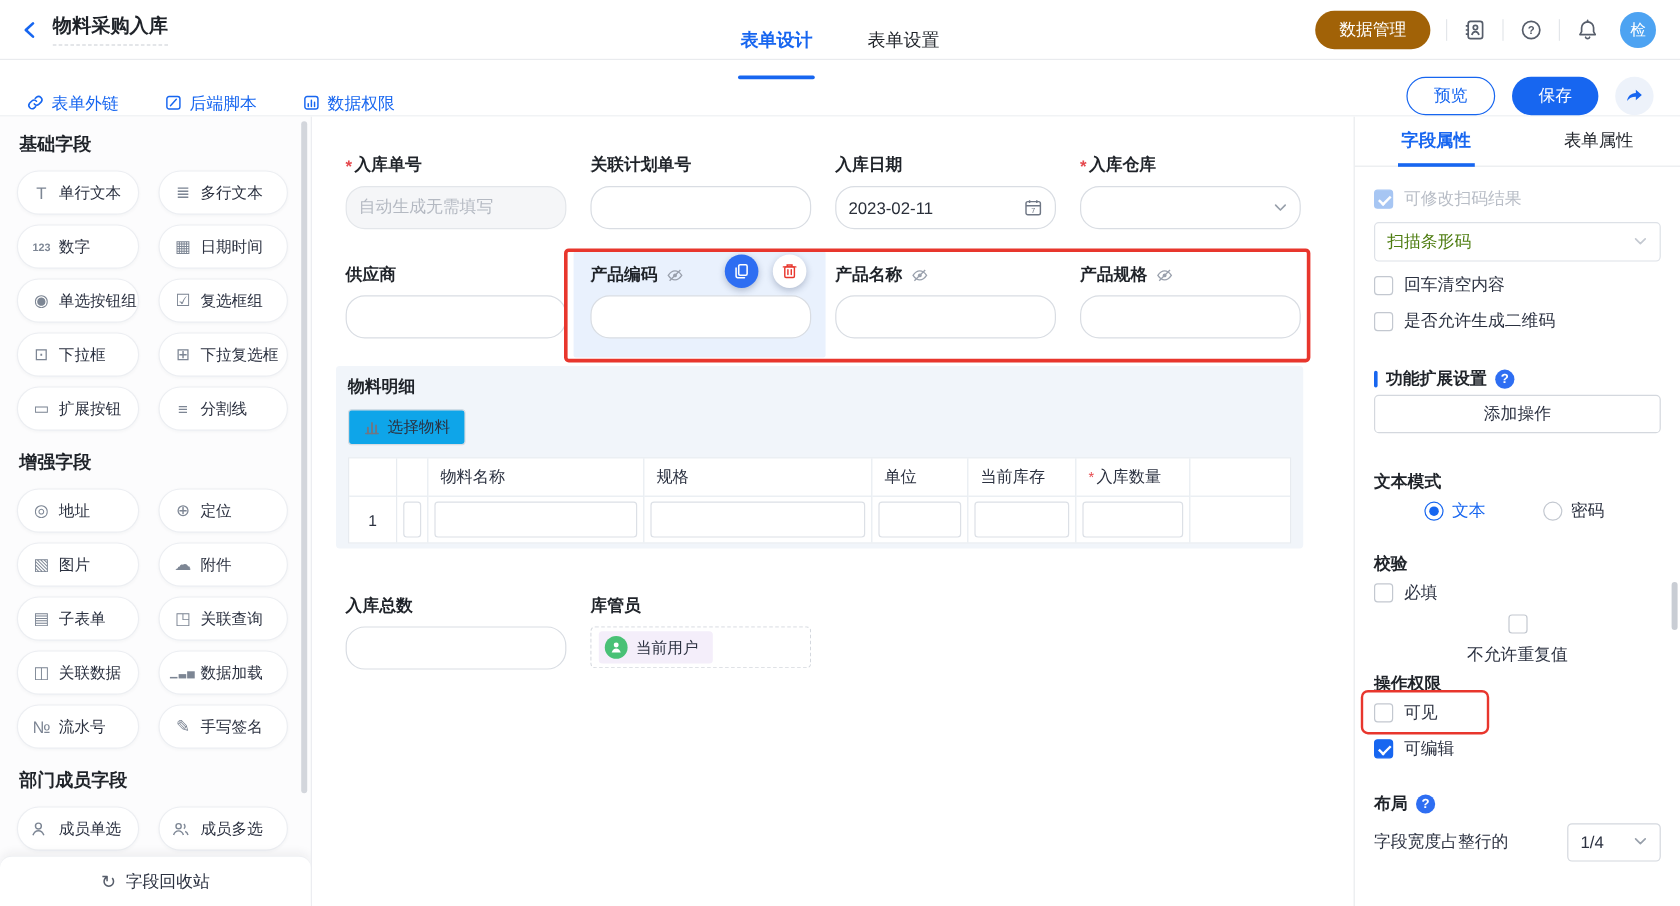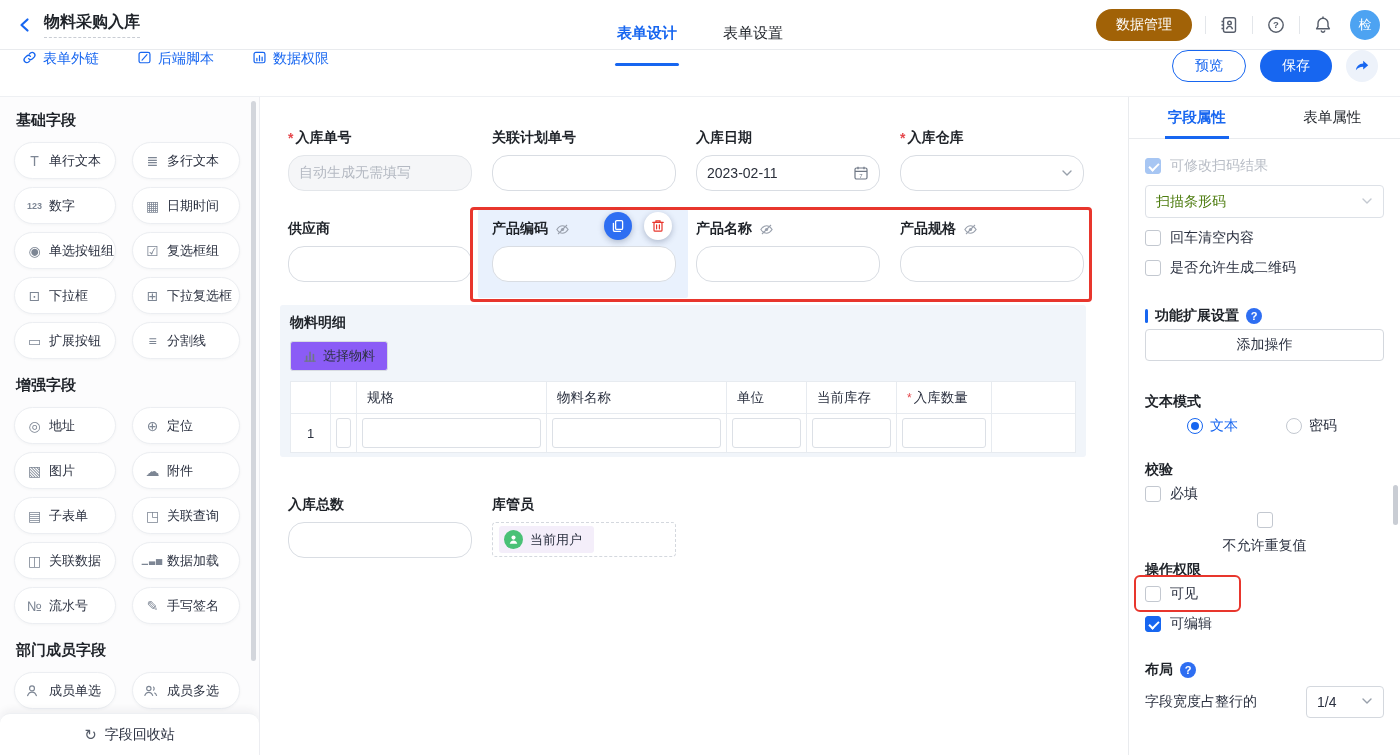--- a/index.html
+++ b/index.html
@@ -17,21 +17,21 @@
   .hd-tab{position:relative;display:flex;align-items:center;font-size:15px;color:#1f2329;cursor:pointer}
   .hd-tab.active{color:var(--blue);font-weight:bold}
   .hd-tab.active::after{content:'';position:absolute;left:50%;transform:translateX(-50%);bottom:0;width:64px;height:3px;border-radius:2px;background:var(--blue)}
   .hd-right{margin-left:auto;display:flex;align-items:center;gap:13px;padding-right:20px}
   .btn-green{height:32px;padding:0 20px;border-radius:16px;border:none;background:#a16207;color:#fff;font-size:14px;cursor:pointer;font-family:inherit}
   .vdiv{width:1px;height:18px;background:#e3e6ea}
   .hd-ic{display:inline-flex;cursor:pointer}
   .avatar{width:30px;height:30px;border-radius:50%;background:#4da3f2;color:#fff;font-size:13px;display:flex;align-items:center;justify-content:center;cursor:pointer;margin-left:4px}
 
   
-  .tb{position:absolute;top:50px;left:0;right:0;height:47px;background:#fff;border-bottom:1px solid #eef0f3;display:flex;align-items:flex-start;padding:0 22px;z-index:29}
+  .tb{position:absolute;top:50px;left:0;right:0;height:47px;background:#fff;border-bottom:1px solid #eef0f3;display:flex;align-items:flex-end;padding:0 22px;z-index:29}
   .tb-left{display:flex;gap:38px}
   .tb-link{display:flex;align-items:center;gap:6px;color:var(--blue);font-size:14px;cursor:pointer}
   .tb-right{margin-left:auto;display:flex;align-items:center;gap:14px}
   .btn-outline{height:32px;padding:0 22px;border-radius:16px;border:1px solid var(--blue);background:#fff;color:var(--blue);font-size:14px;cursor:pointer;font-family:inherit}
   .btn-primary{height:32px;padding:0 22px;border-radius:16px;border:none;background:var(--blue);color:#fff;font-size:14px;cursor:pointer;font-family:inherit}
   .share{width:32px;height:32px;border-radius:50%;background:#edf2fa;display:flex;align-items:center;justify-content:center;cursor:pointer}
 
   
   .sb{position:absolute;top:97px;left:0;bottom:0;width:260px;background:#fcfcfd;border-right:1px solid #ecedf1;overflow:hidden;padding-top:14px}
   .sb-sec-title{font-size:15px;font-weight:bold;margin:0 0 12px 16px}
@@ -57,21 +57,21 @@
   .trail{margin-left:auto;display:inline-flex}
   .eye{margin-left:7px;display:inline-flex}
   .sel-bg{position:absolute;left:218px;top:112px;width:210px;height:89px;background:#e9f1fd;border-radius:2px;z-index:1}
   .act{position:absolute;top:115px;width:28px;height:28px;border-radius:50%;display:flex;align-items:center;justify-content:center;box-shadow:0 2px 6px rgba(20,40,80,.28);z-index:6;cursor:pointer}
   .act.copy{left:344px;background:#2e6ef2}
   .act.del{left:384px;background:#fff}
   .redbox{position:absolute;left:210px;top:110px;width:622px;height:95px;border:3px solid var(--red);border-radius:4px;z-index:5;pointer-events:none}
 
   .subform{position:absolute;left:20px;top:208px;width:806px;height:152px;background:#f1f5fa;border-radius:3px;padding:9px 10px;z-index:2}
   .sf-title{font-size:14px;font-weight:bold;margin-bottom:9px}
-  .sf-btn{height:30px;background:#8b5cf6;border:1px solid #d8dce2;border-radius:3px;display:inline-flex;align-items:center;gap:6px;padding:0 12px;font-size:13px;color:#2b3140;cursor:pointer;margin-bottom:10px;font-family:inherit}
+  .sf-btn{height:30px;background:#0ea5e9;border:1px solid #d8dce2;border-radius:3px;display:inline-flex;align-items:center;gap:6px;padding:0 12px;font-size:13px;color:#2b3140;cursor:pointer;margin-bottom:10px;font-family:inherit}
   .sf-table{display:flex;background:#fff;border:1px solid #e7ebf0;height:72px}
   .st-col{border-right:1px solid #e7ebf0;display:flex;flex-direction:column}
   .st-col:last-child{border-right:none}
   .st-h{height:32px;border-bottom:1px solid #e7ebf0;display:flex;align-items:center;padding:0 10px;font-size:13.5px;color:#2b3140;white-space:nowrap;overflow:hidden}
   .st-c{flex:1;display:flex;align-items:center;justify-content:center;padding:0 5px;font-size:13px;color:#2b3140}
   .st-inp{height:30px;width:100%;border:1px solid #dce0e6;border-radius:3px;background:#fff;cursor:text}
 
   .dash{height:35px;width:184px;border:1px dashed #d4d8de;border-radius:4px;background:#fff;display:flex;align-items:center;padding:0 6px}
   .tag{height:27px;background:#f4eefa;border-radius:3px;display:flex;align-items:center;gap:7px;padding:0 12px 0 5px;font-size:13px;color:#2b3140}
   .tag-av{width:19px;height:19px;border-radius:50%;background:#49c176;display:flex;align-items:center;justify-content:center;flex:none}
@@ -474,31 +474,31 @@
           <div class="st-col" style="width: 40px;">
             <div class="st-h"></div>
             <div class="st-c">1</div>
           </div>
           <div class="st-col" style="width: 26px;">
             <div class="st-h"></div>
             <div class="st-c">
               <div class="st-inp" style="width: 15px;"></div>
             </div>
           </div>
+          <div class="st-col" style="width: 180px;">
+            <div class="st-h">
+              <span>物料名称</span>
+            </div>
+            <div class="st-c">
+              <div class="st-inp"></div>
+            </div>
+          </div>
           <div class="st-col" style="width: 190px;">
             <div class="st-h">
               <span>规格</span>
-            </div>
-            <div class="st-c">
-              <div class="st-inp"></div>
-            </div>
-          </div>
-          <div class="st-col" style="width: 180px;">
-            <div class="st-h">
-              <span>物料名称</span>
             </div>
             <div class="st-c">
               <div class="st-inp"></div>
             </div>
           </div>
           <div class="st-col" style="width: 80px;">
             <div class="st-h">
               <span>单位</span>
             </div>
             <div class="st-c">

